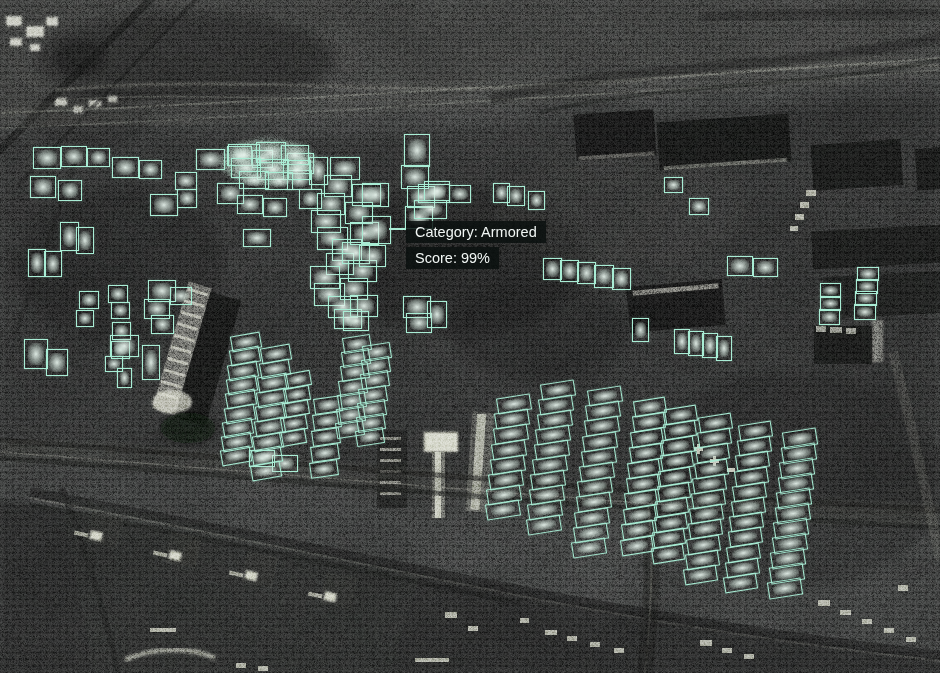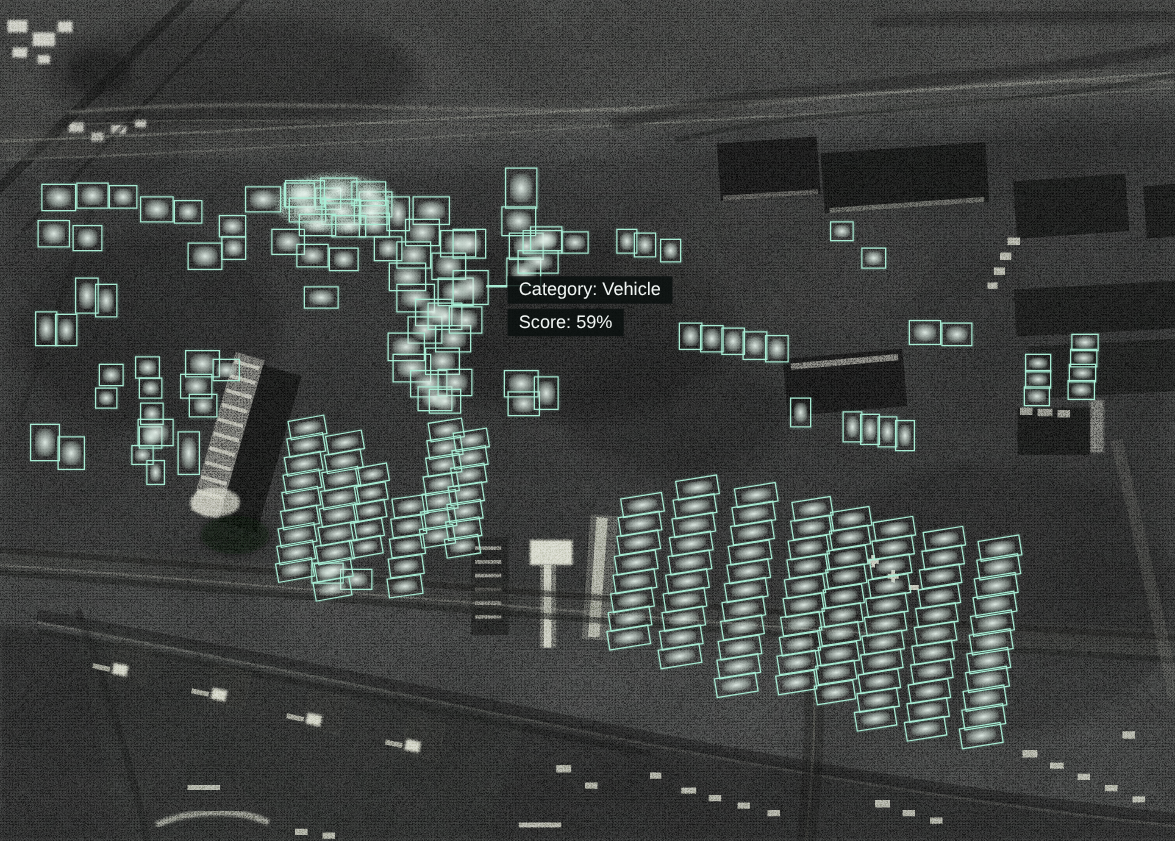--- a/index.html
+++ b/index.html
@@ -501,17 +501,17 @@
       <div class="det" style="left: 774px; top: 520px; width: 32px; height: 15px; transform: rotate(-9deg);"></div>
       <div class="det" style="left: 772.5px; top: 535px; width: 32px; height: 15px; transform: rotate(-9deg);"></div>
       <div class="det" style="left: 771px; top: 550px; width: 32px; height: 15px; transform: rotate(-9deg);"></div>
       <div class="det" style="left: 769.5px; top: 565px; width: 32px; height: 15px; transform: rotate(-9deg);"></div>
       <div class="det" style="left: 768px; top: 580px; width: 32px; height: 15px; transform: rotate(-9deg);"></div>
       <div class="det" style="left: 362px; top: 216px; width: 27px; height: 26px;"></div>
     </div>
 
   <div id="leader" style="left: 389px; top: 228px; width: 17px;"></div>
   <div id="tooltip" style="left: 406px; top: 221px;">
-    <div class="tt-row">Category: Vehicle</div>
-    <div class="tt-row">Score: 59%</div>
+    <div class="tt-row">Category: Armored</div>
+    <div class="tt-row">Score: 99%</div>
   </div>
 
 </div>
 
 </body></html>

